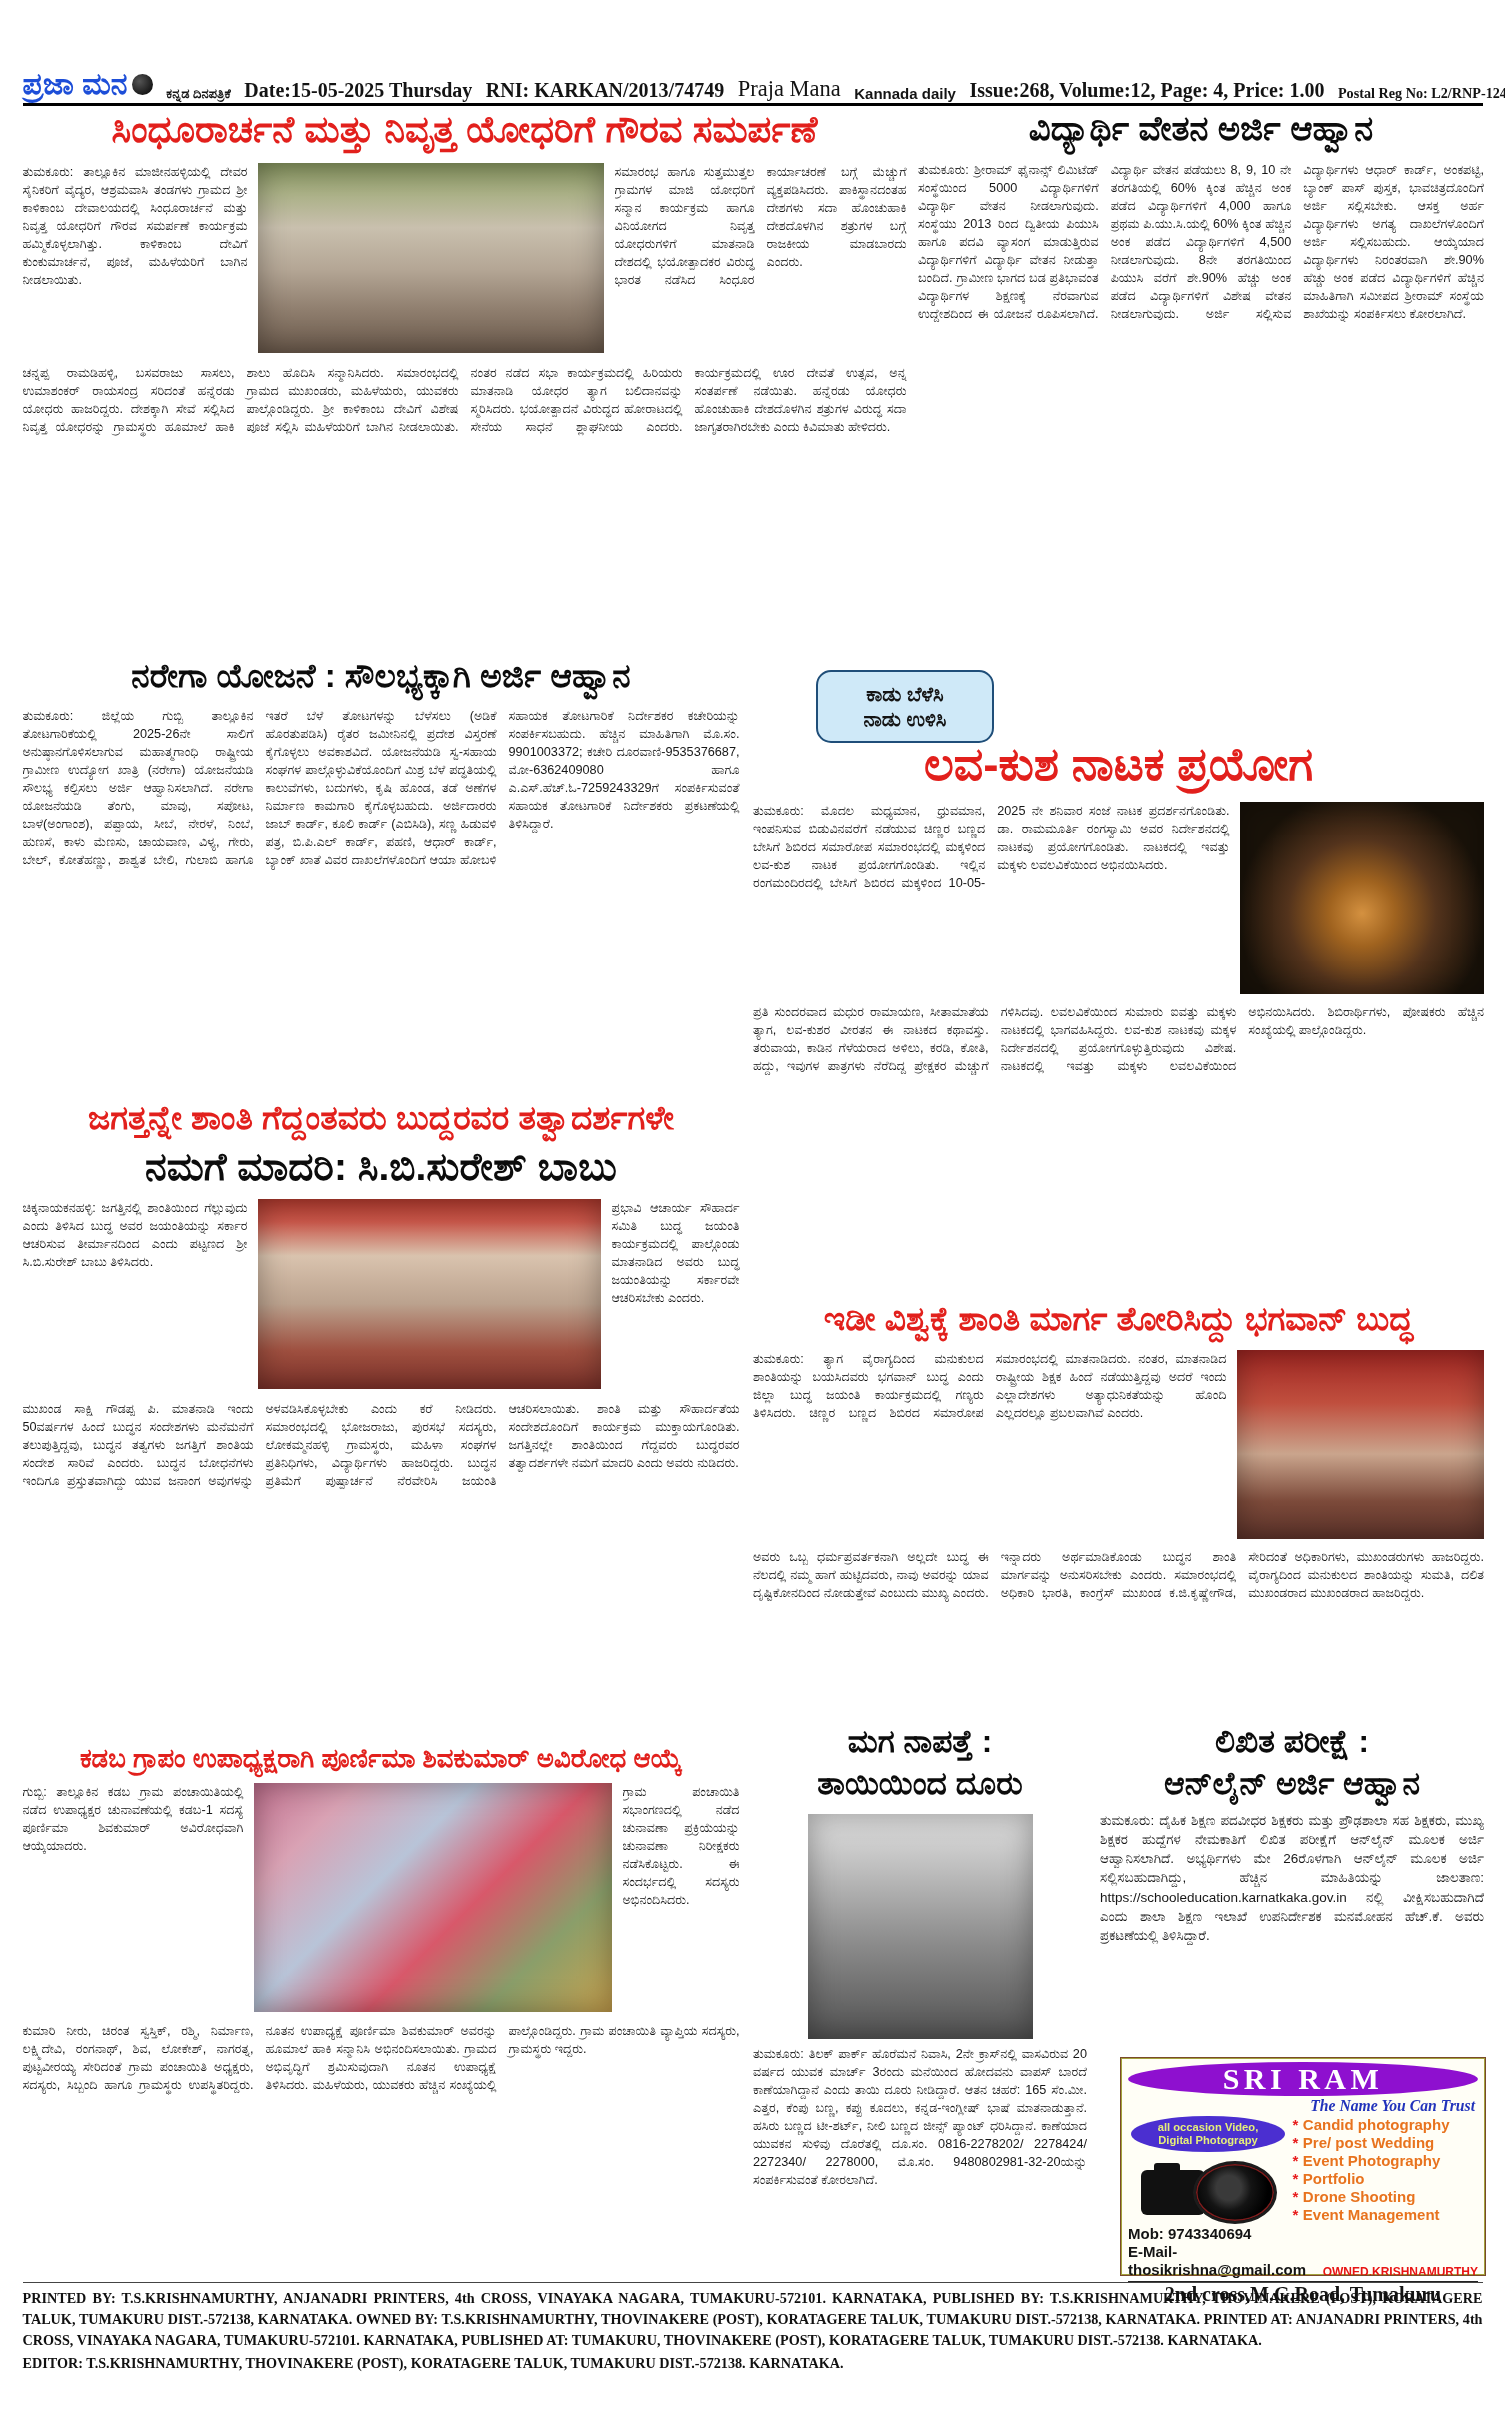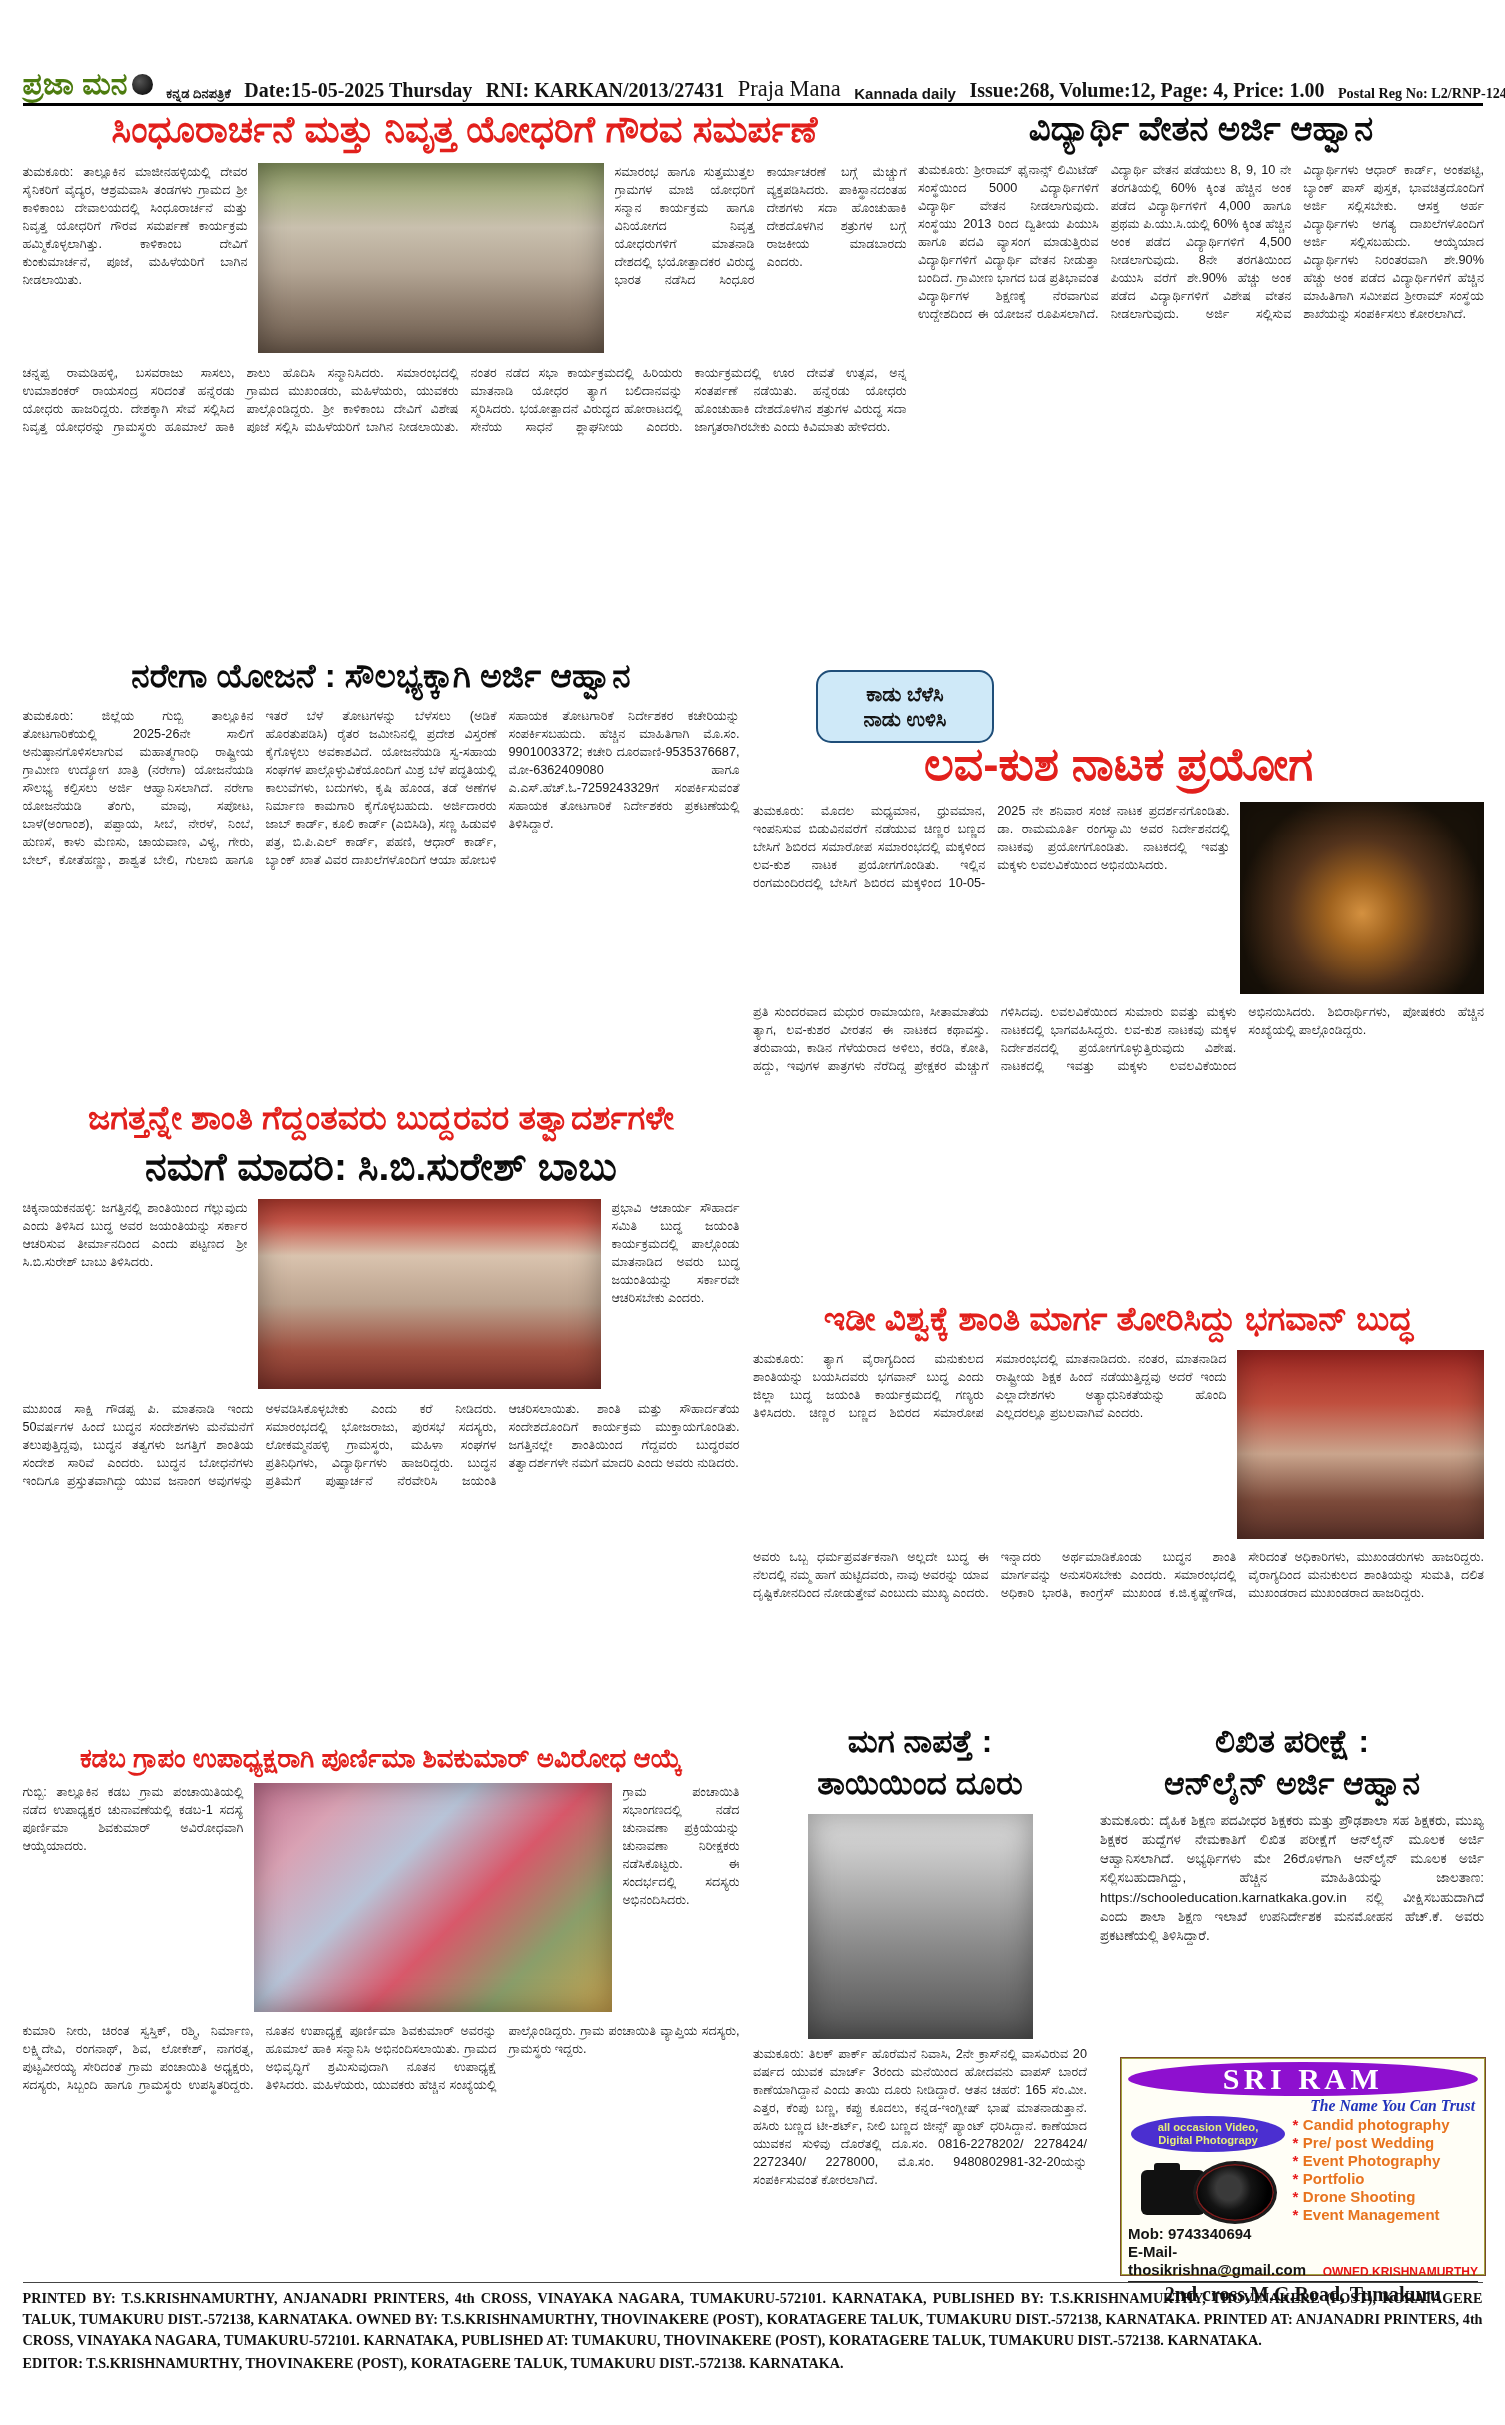--- a/index.html
+++ b/index.html
@@ -1,21 +1,21 @@
 <!DOCTYPE html>
 <html style="font-size:12px"><head>
 <meta charset="utf-8">
 <style>
   html,body{margin:0;padding:0;background:#e8e8e8;}
   #page{position:relative;width:1505px;height:2426px;background:#ffffff;margin:0 auto;overflow:hidden;
         font-family:"Liberation Sans",sans-serif;color:#141414;}
   .abs{position:absolute;}
   
   #masthead{left:22.5px;top:69px;width:1460px;height:33px;display:flex;align-items:flex-end;gap:13.5px;white-space:nowrap;}
-  .mh-logo{font-size:30px;font-weight:bold;color:#4d7c0f;display:flex;align-items:center;gap:4.5px;}
+  .mh-logo{font-size:30px;font-weight:bold;color:#1d4ed8;display:flex;align-items:center;gap:4.5px;}
   .mh-emblem{width:21px;height:21px;border-radius:50%;background:radial-gradient(circle at 35% 35%,#555,#000);display:inline-block;}
   .mh-sub{font-size:13px;font-weight:bold;}
   .mh-serif{font-family:"Liberation Serif",serif;font-weight:bold;font-size:20px;}
   .mh-name{font-family:"Liberation Serif",serif;font-size:22.5px;}
   .mh-daily{font-size:15px;font-weight:bold;}
   .mh-postal{font-family:"Liberation Serif",serif;font-weight:bold;font-size:14.2px;}
   #mh-rule{left:22.5px;top:103px;width:1460px;height:5.2px;
            background:linear-gradient(#000 0 3px,#fff 3px 4.5px,#000 4.5px 5.2px);}
   
   .hl{font-weight:bold;text-align:center;line-height:1.12;letter-spacing:0px;overflow:hidden;}
@@ -71,21 +71,21 @@
 
 <div id="page">
 
   <div id="masthead" class="abs">
     <span class="mh-logo">
       <span>ಪ್ರಜಾ ಮನ</span>
       <span class="mh-emblem"></span>
     </span>
     <span class="mh-sub">ಕನ್ನಡ ದಿನಪತ್ರಿಕೆ</span>
     <span class="mh-serif">Date:15-05-2025 Thursday</span>
-    <span class="mh-serif">RNI: KARKAN/2013/27431</span>
+    <span class="mh-serif">RNI: KARKAN/2013/74749</span>
     <span class="mh-name">Praja Mana</span>
     <span class="mh-daily">Kannada daily</span>
     <span class="mh-serif">Issue:268, Volume:12, Page: 4, Price: 1.00</span>
     <span class="mh-postal">Postal Reg No: L2/RNP-1244/TMR/2023-25</span>
 
   </div>
   <div id="mh-rule" class="abs"></div>
 
   <section class="abs" style="left:22.5px;top:109px;width:884px;height:534px;">
     <div class="hl hl-red" style="font-size:37px;height:54px;">ಸಿಂಧೂರಾರ್ಚನೆ ಮತ್ತು ನಿವೃತ್ತ ಯೋಧರಿಗೆ ಗೌರವ ಸಮರ್ಪಣೆ</div>

